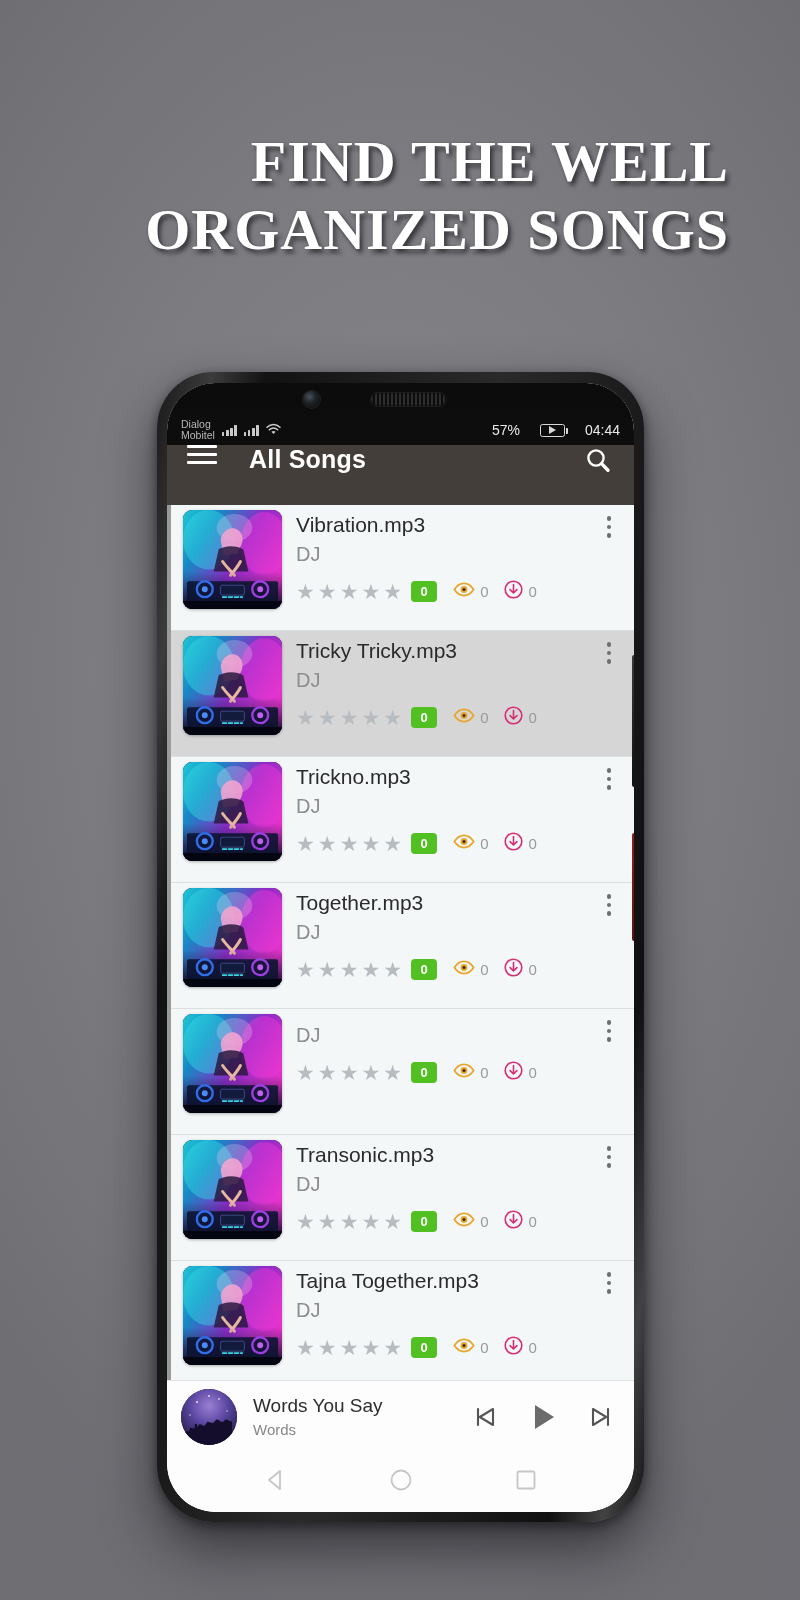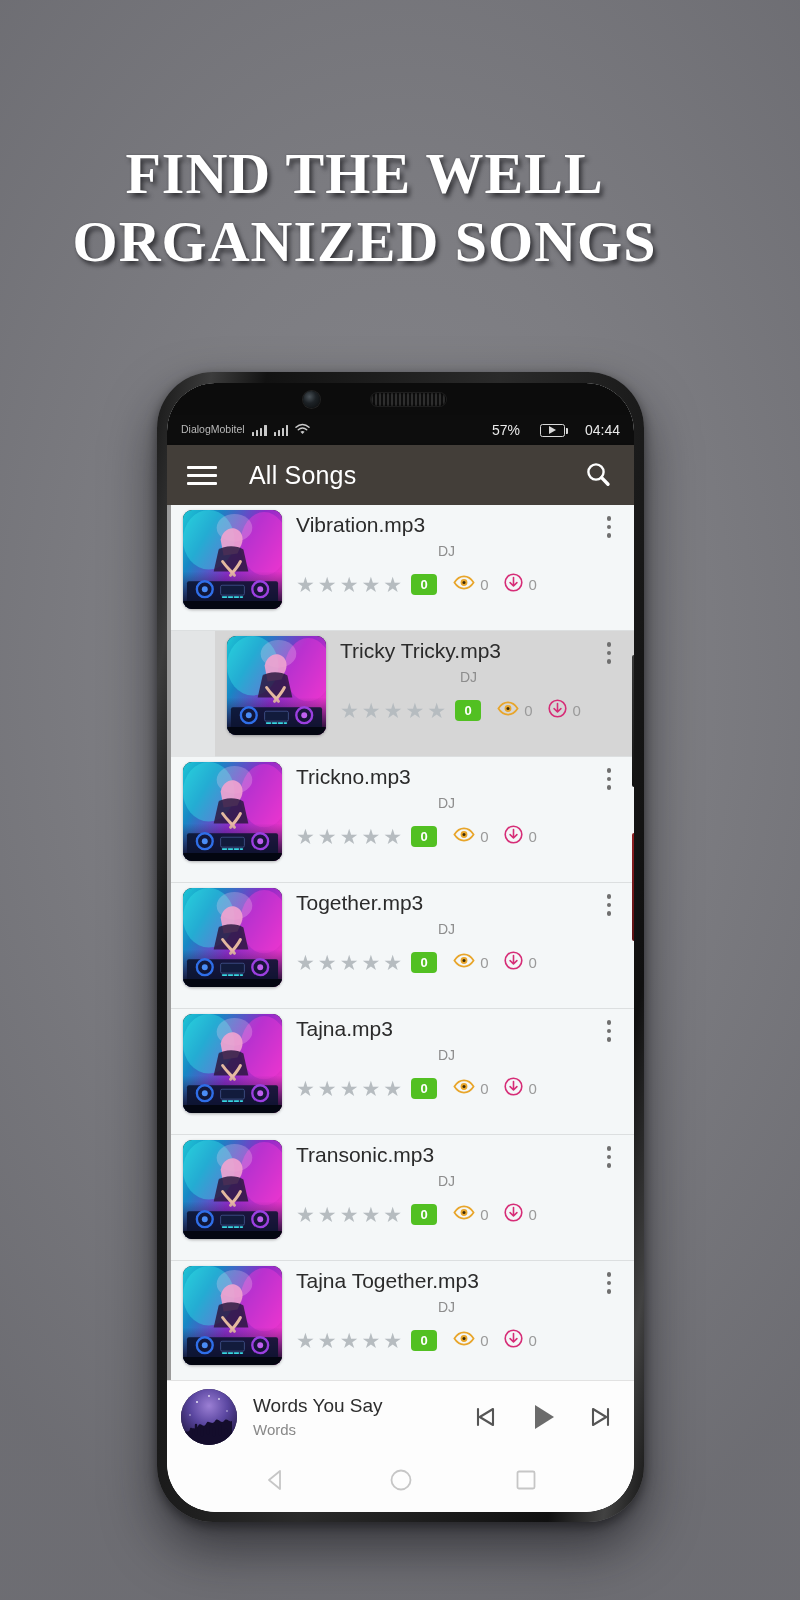--- a/index.html
+++ b/index.html
@@ -12,30 +12,29 @@
   }
   #vignette{
     position:absolute; inset:0;
     background:radial-gradient(ellipse 75% 60% at 50% 42%, rgba(140,140,146,.55) 0%, rgba(125,125,130,.15) 45%, rgba(90,90,96,.45) 100%);
     pointer-events:none;
   }
 
   
   #headline{
     position:absolute; top:128px; left:0; width:729px;
-    text-align:center;
+    text-align:right;
     font-family:"Liberation Serif", serif;
     font-weight:700;
     font-size:58px;
     line-height:1.18;
     letter-spacing:1px;
     color:#ffffff;
     text-shadow:3px 4px 4px rgba(40,40,44,.78), 0 0 2px rgba(60,60,64,.5);
     white-space:pre-line;
-    margin-top:12px;
   }
 
   
   #phone{
     position:absolute; left:157px; top:372px;
     width:487px; height:1150px;
     border-radius:56px;
     background:linear-gradient(100deg,#181818 0%,#3c3c3c 8%,#121212 16%,#2a2a2a 50%,#101010 86%,#424242 94%,#161616 100%);
     box-shadow:0 26px 52px rgba(20,20,24,.62), 0 4px 12px rgba(0,0,0,.5);
     padding:11px 10px 10px 10px;
@@ -83,72 +82,73 @@
   }
 
   
   #status-bar{
     height:30px; flex:none;
     background:#0d0d0d;
     display:flex; align-items:center;
     padding:0 14px;
     color:#cfcfcf; font-size:11px;
   }
-  #carrier-block{ display:flex; flex-direction:row; line-height:1.08; font-size:10.5px; color:#b8b8b8; }
+  #carrier-block{ display:flex; flex-direction:column; line-height:1.08; font-size:10.5px; color:#b8b8b8; }
   .sig{ display:inline-flex; align-items:flex-end; gap:1.5px; height:12px; margin-left:7px; }
   .sig i{ display:block; width:2.6px; background:#c9c9c9; border-radius:.5px; }
   .sig i:nth-child(1){height:4px;} .sig i:nth-child(2){height:6px;}
   .sig i:nth-child(3){height:8.5px;} .sig i:nth-child(4){height:11px;}
   #wifi-icon{ margin-left:7px; }
   #status-right{ margin-left:auto; display:flex; align-items:center; gap:20px; font-size:14px; color:#e9e9e9; }
   #battery-icon{
     width:25px; height:13px; border:1.6px solid #d8d8d8; border-radius:2.5px;
     position:relative; display:flex; align-items:center; justify-content:center;
   }
   #battery-icon:after{ content:""; position:absolute; right:-4.5px; top:3px; width:2.6px; height:6px; background:#d8d8d8; border-radius:0 1px 1px 0; }
   #battery-icon span{ display:block; width:0;height:0; border-left:7px solid #d8d8d8; border-top:4px solid transparent; border-bottom:4px solid transparent; }
 
   
   #app-bar{
     height:60px; flex:none;
     background:#433e39;
-    display:flex; align-items:center;
+    display:flex; 
     padding:0 20px;
     box-shadow:0 1px 3px rgba(0,0,0,.28);
+    font-weight:bold;
   }
   #hamburger-menu{ width:30px; display:flex; flex-direction:column; gap:5px; cursor:pointer; }
   #hamburger-menu i{ display:block; height:3px; background:#fff; border-radius:1px; }
   #app-title{ color:#fff; font-size:25px; margin-left:32px; letter-spacing:.2px; }
   #search-button{ margin-left:auto; width:32px;height:32px; display:flex;align-items:center;justify-content:center; cursor:pointer; }
 
   
   #song-list{
     flex:1; overflow:hidden; position:relative;
     background:#e3e5e6;
     border-left:4px solid #9a9a9a;
   }
   .song-row{
     display:flex; align-items:flex-start;
     padding:5px 13px 11px 12px;
     background:#f4f7f8;
     border-bottom:1px solid #dcdfe0;
     height:126px;
   }
-  .song-row.selected{ background:#d6d6d6;margin-left:44px; }
+  .song-row.selected{ background:#d6d6d6; }
   .album-art{
     width:99px; height:99px; flex:none;
     border-radius:9px; overflow:hidden;
     background:#0b1020;
     box-shadow:0 1px 3px rgba(0,0,0,.3);
     position:relative;
   }
   .album-art svg{ display:block; width:100%; height:100%; }
   .song-info{ flex:1; padding-left:14px; padding-top:3px; min-width:0; }
   .song-title{ font-size:21px; color:#2b2b2b; line-height:1.1; white-space:nowrap; overflow:hidden; }
-  .song-artist{ font-size:14px; color:#8d8d8d; margin-top:7px;text-align:center; }
+  .song-artist{ font-size:20px; color:#8d8d8d; margin-top:7px; }
   .song-meta{ display:flex; align-items:center; margin-top:14px; gap:0; }
   .stars{ display:flex; gap:3px; }
   .star{ color:#b6bcc0; font-size:21px; line-height:1; }
   .count-badge{
     margin-left:9px;
     background:#52c022; color:#fff;
     font-size:13px; font-weight:700;
     min-width:26px; height:21px;
     border-radius:4px;
     display:flex; align-items:center; justify-content:center;
@@ -554,21 +554,20 @@
                 <circle cx="22" cy="80" r="8" fill="none" stroke="#2f6ee8" stroke-width="2.4"></circle>
                 <circle cx="22" cy="80" r="3" fill="#4a8cf5"></circle>
                 <circle cx="78" cy="80" r="8" fill="none" stroke="#9b3fe0" stroke-width="2.4"></circle>
                 <circle cx="78" cy="80" r="3" fill="#c060f0"></circle>
                 <rect x="38" y="76" width="24" height="10" rx="1.5" fill="#121b3c" stroke="#3a4a80" stroke-width="1"></rect>
                 <path d="M40 88h4M46 88h4M52 88h4M58 88h2" stroke="#39d6e2" stroke-width="1.6" stroke-linecap="round"></path>
                 <path d="M0 96h100" stroke="#030611" stroke-width="8"></path>
               </svg>
             </div>
             <div class="song-info">
-              <div class="song-title">Tajna.mp3</div>
               <div class="song-artist">DJ</div>
               <div class="song-meta">
                 <div class="stars">
                   <span class="star">★</span>
                   <span class="star">★</span>
                   <span class="star">★</span>
                   <span class="star">★</span>
                   <span class="star">★</span>
                 </div>
                 <div class="count-badge">0</div>

